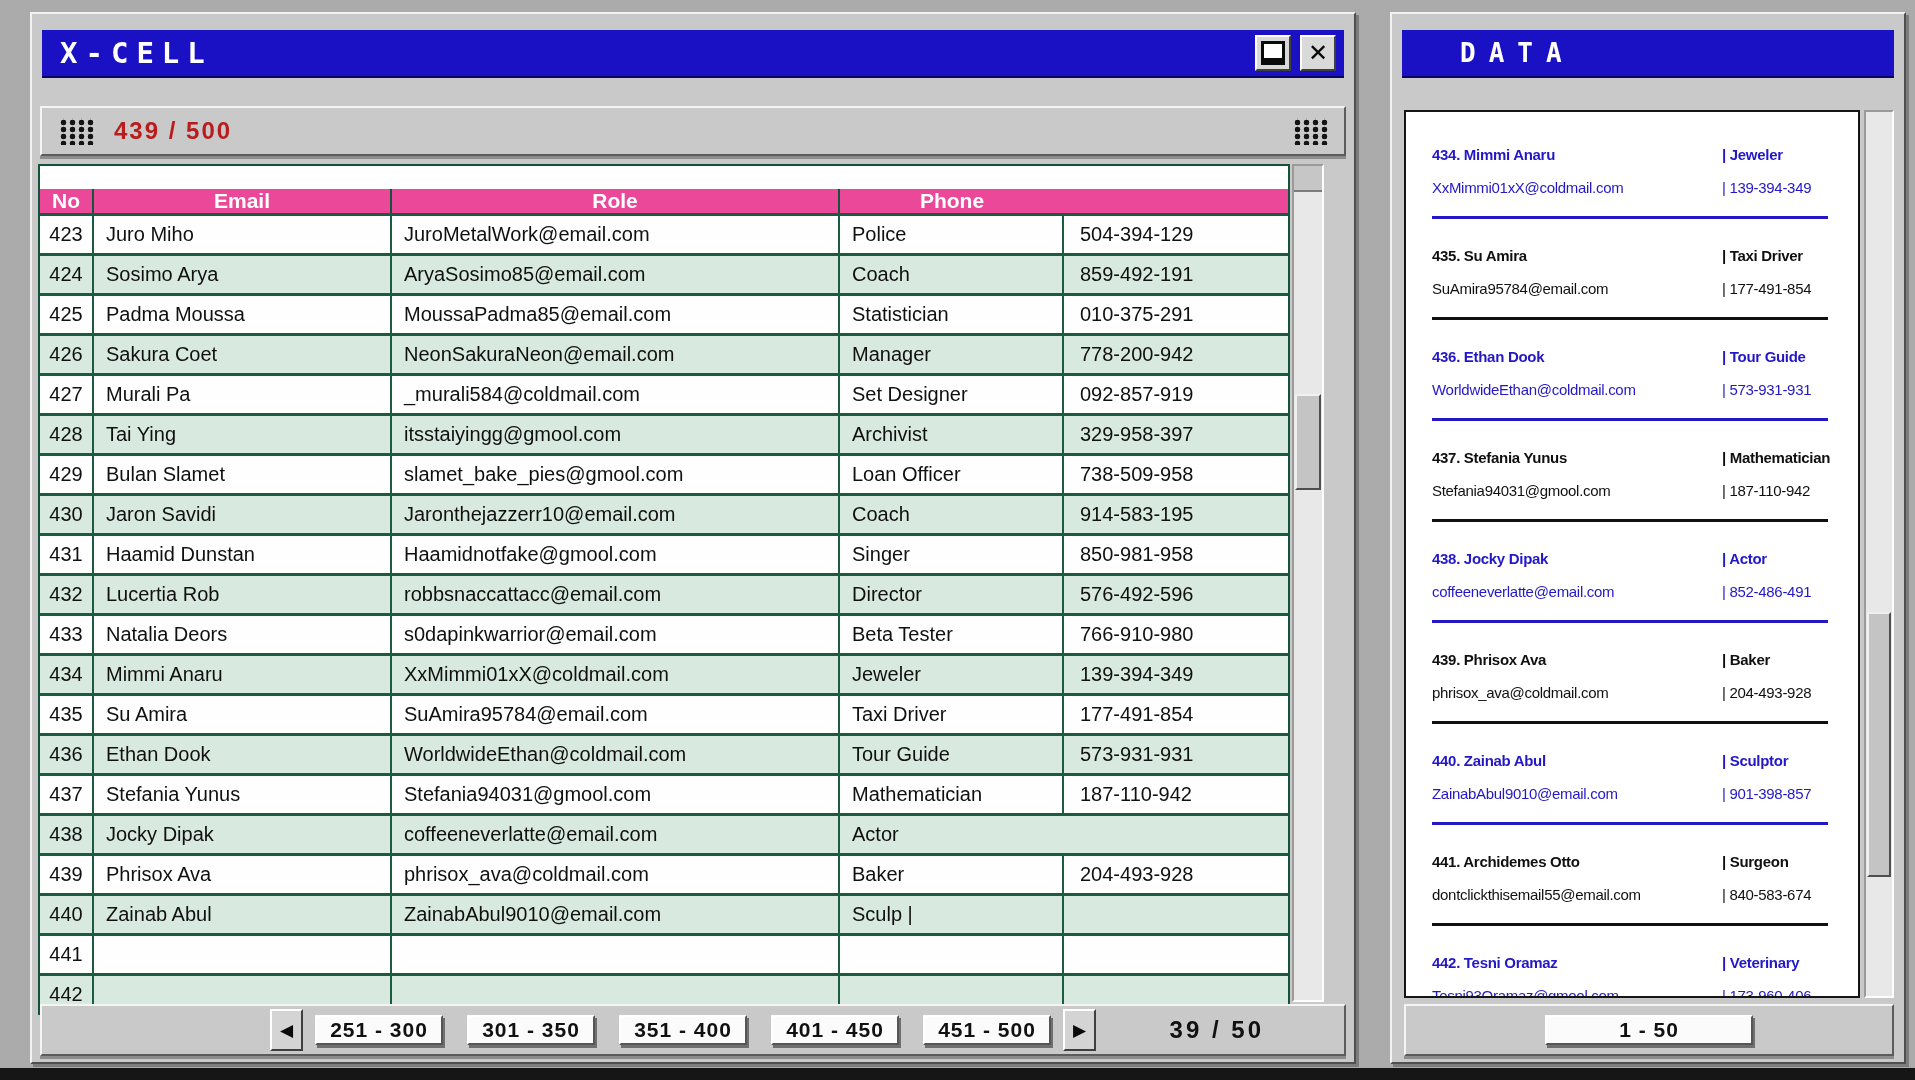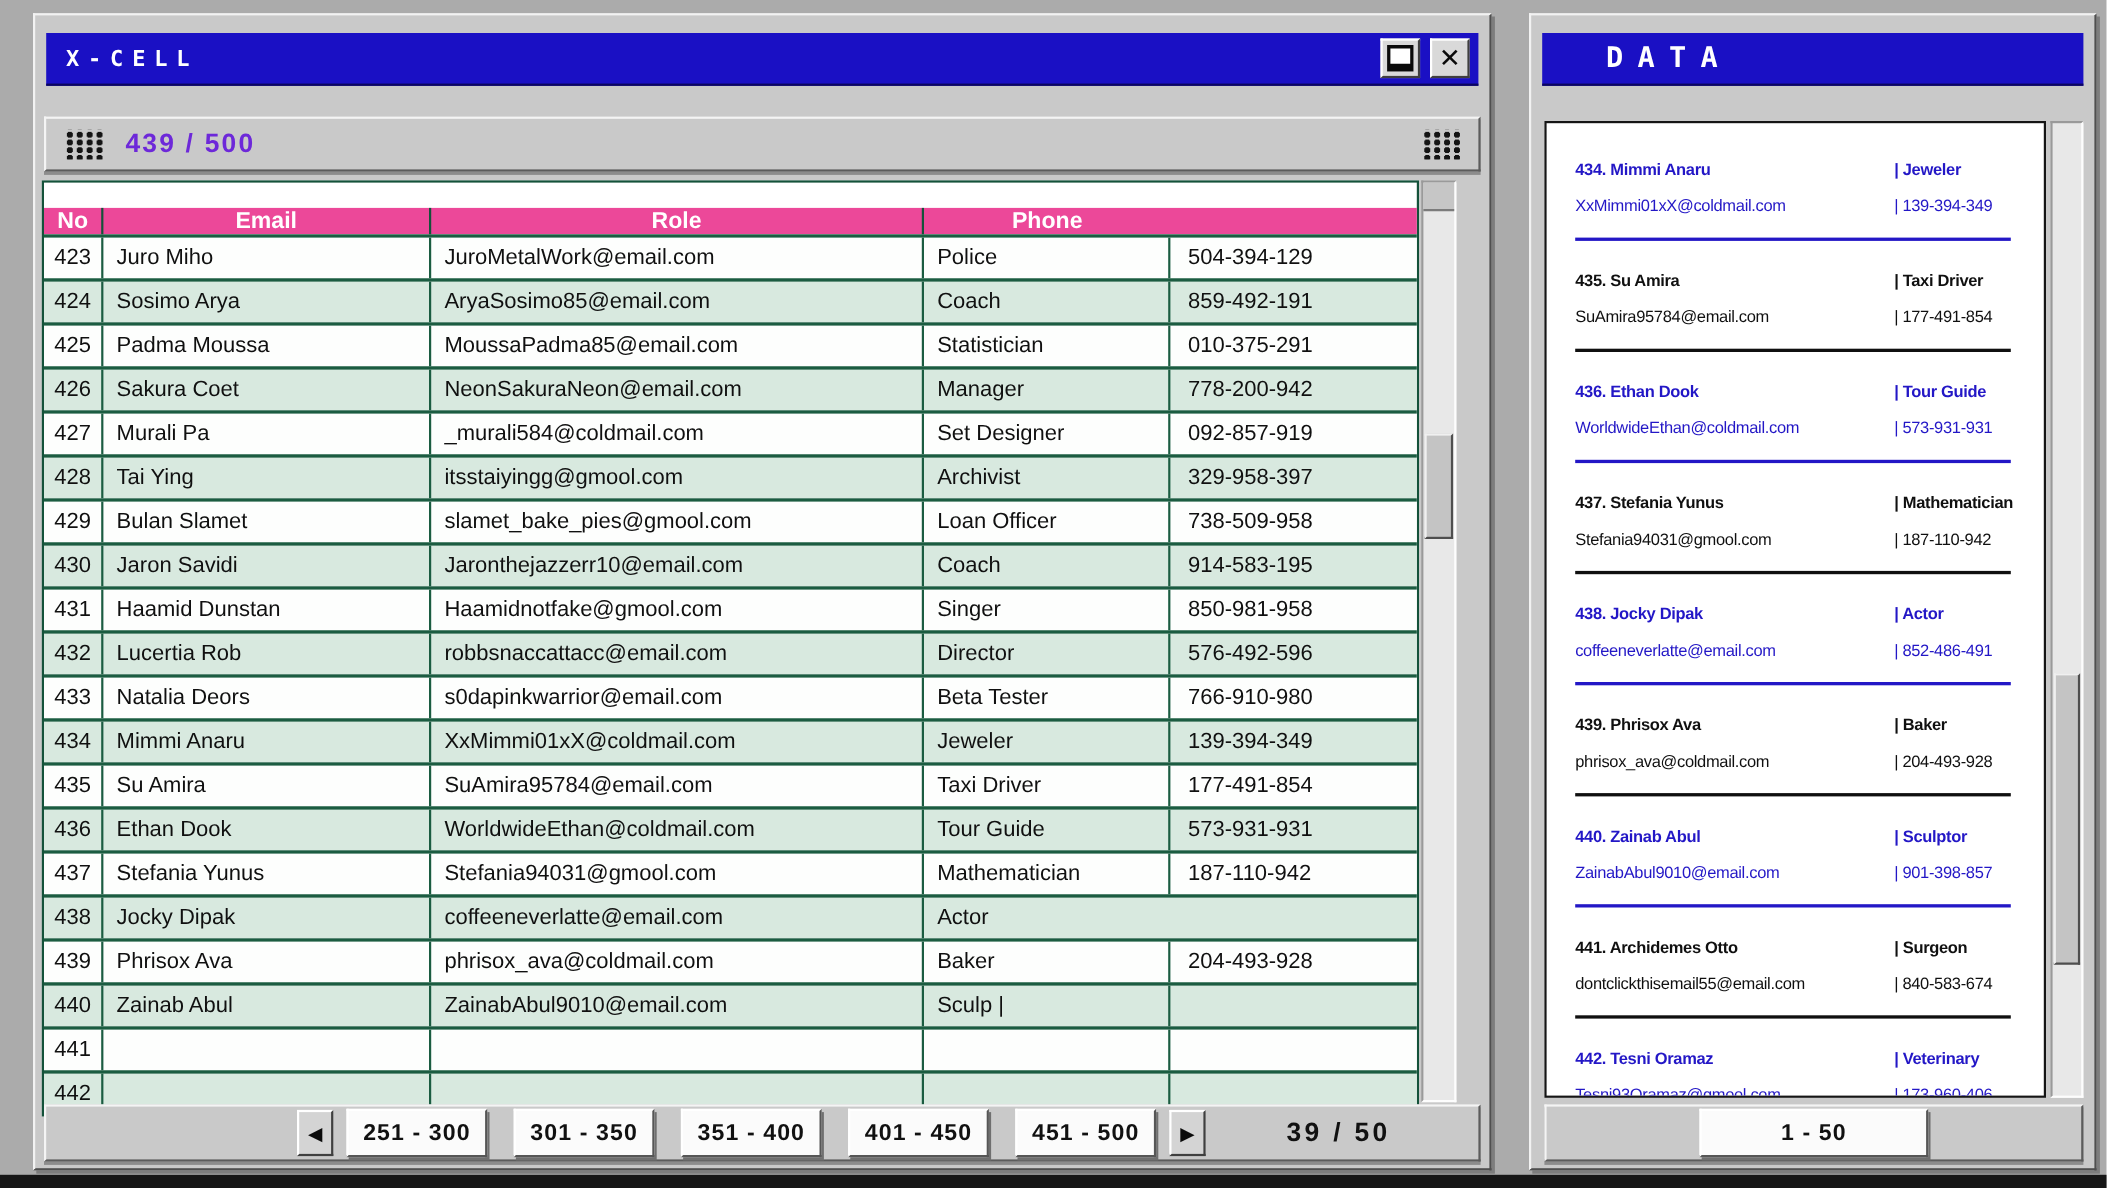--- a/index.html
+++ b/index.html
@@ -13,40 +13,40 @@
     border-top:2px solid #f2f2f2;border-left:2px solid #f2f2f2;
     border-right:2px solid #4f4f4f;border-bottom:2px solid #4f4f4f;
     box-shadow:3px 3px 0 rgba(40,40,40,.35);}
   .win-left{left:30px;top:12px;width:1322px;height:1048px;}
   .win-right{left:1390px;top:12px;width:512px;height:1048px;}
 
   .titlebar{position:absolute;left:10px;right:10px;top:16px;height:48px;
     background:#1a10c4;border-bottom:2px solid #0c065e;
     display:flex;align-items:center;padding:0 8px 0 18px;box-sizing:border-box;}
   .title{color:#ffffff;font-family:"DejaVu Sans Mono", monospace;font-weight:bold;
-    font-size:20px;letter-spacing:8px;}
+    font-size:29px;letter-spacing:8px;}
   .title-data{letter-spacing:13px;font-size:26px;margin-left:40px;}
   .tb-btns{margin-left:auto;display:flex;gap:9px;}
   .tb-btn{width:36px;height:36px;background:#d9d9d9;cursor:pointer;padding:0;
     border-top:2px solid #ffffff;border-left:2px solid #ffffff;
     border-right:2px solid #3f3f3f;border-bottom:2px solid #3f3f3f;
     display:flex;align-items:center;justify-content:center;}
   .max-glyph{width:18px;height:14px;border:3px solid #0a0a0a;border-bottom-width:7px;background:#fff;}
   .x-glyph{font-size:24px;font-weight:bold;color:#0a0a0a;line-height:1;font-family:"DejaVu Sans", sans-serif;}
 
   .raised{border-top:2px solid #f4f4f4;border-left:2px solid #f4f4f4;
     border-right:2px solid #5c5c5c;border-bottom:2px solid #5c5c5c;
     box-shadow:0 3px 0 rgba(0,0,0,.30);}
   .counterbar{position:absolute;left:8px;right:8px;top:92px;height:50px;
     background:#c9c9c9;display:flex;align-items:center;padding:0 16px;box-sizing:border-box;}
   .grid-icon{width:36px;height:27px;
     background-image:radial-gradient(circle,#141414 2.6px,transparent 3.1px);
     background-size:9px 7px;background-position:1px 1px;}
   .grid-icon.right{margin-left:auto;}
-  .counter-text{margin-left:20px;font-size:24px;font-weight:bold;letter-spacing:2px;color:#6d28d9;}
+  .counter-text{margin-left:20px;font-size:24px;font-weight:bold;letter-spacing:2px;color:#b91c1c;}
 
   .table-area{position:absolute;left:6px;top:150px;display:flex;align-items:flex-start;}
   .tbl{width:1252px;border:2px solid #14523a;background:#fff;box-sizing:border-box;}
   .thead,.trow{display:grid;grid-template-columns:54px 298px 448px 224px 1fr;}
   .thead{background:#ec4899;height:24px;margin-top:23px;}
   .th{display:flex;align-items:center;justify-content:center;color:#fff;
     font-weight:bold;font-size:21px;border-right:2px solid #14523a;}
   .th:last-child{border-right:0;}
   .trow{height:37px;border-top:3px solid #1b5c41;background:#fdfefd;}
   .tbody .trow:nth-child(even){background:#d8e9df;}
@@ -65,21 +65,21 @@
     border-top:2px solid #f0f0f0;border-left:2px solid #f0f0f0;
     border-right:2px solid #4e4e4e;border-bottom:2px solid #4e4e4e;box-sizing:border-box;}
 
   .pagebar{position:absolute;left:8px;right:8px;bottom:6px;height:52px;
     background:#c9c9c9;display:flex;align-items:center;box-sizing:border-box;}
   .pb-spacer{width:228px;flex:0 0 auto;}
   .arrow-btn{width:33px;height:42px;background:#d4d4d4;padding:0;cursor:pointer;
     border-top:2px solid #ffffff;border-left:2px solid #ffffff;
     border-right:2px solid #3f3f3f;border-bottom:2px solid #3f3f3f;
     display:flex;align-items:center;justify-content:center;font-size:17px;color:#0a0a0a;}
-  .page-btn{height:44px;min-width:128px;margin:0 12px;padding:0 12px;cursor:pointer;
+  .page-btn{height:30px;min-width:128px;margin:0 12px;padding:0 12px;cursor:pointer;
     background:#fbfbfb;color:#111;font-size:21px;font-weight:bold;letter-spacing:1px;
     font-family:"Liberation Sans", sans-serif;
     border-top:2px solid #ffffff;border-left:2px solid #ffffff;
     border-right:2px solid #565656;border-bottom:2px solid #565656;
     box-shadow:2px 3px 0 #6f6f6f;}
   .page-indicator{margin-left:auto;margin-right:80px;font-size:24px;font-weight:bold;
     letter-spacing:3px;color:#111;}
 
   .data-body{position:absolute;left:12px;right:10px;top:96px;height:888px;display:flex;}
   .data-list{flex:1;background:#ffffff;border:2px solid #151515;overflow:hidden;

